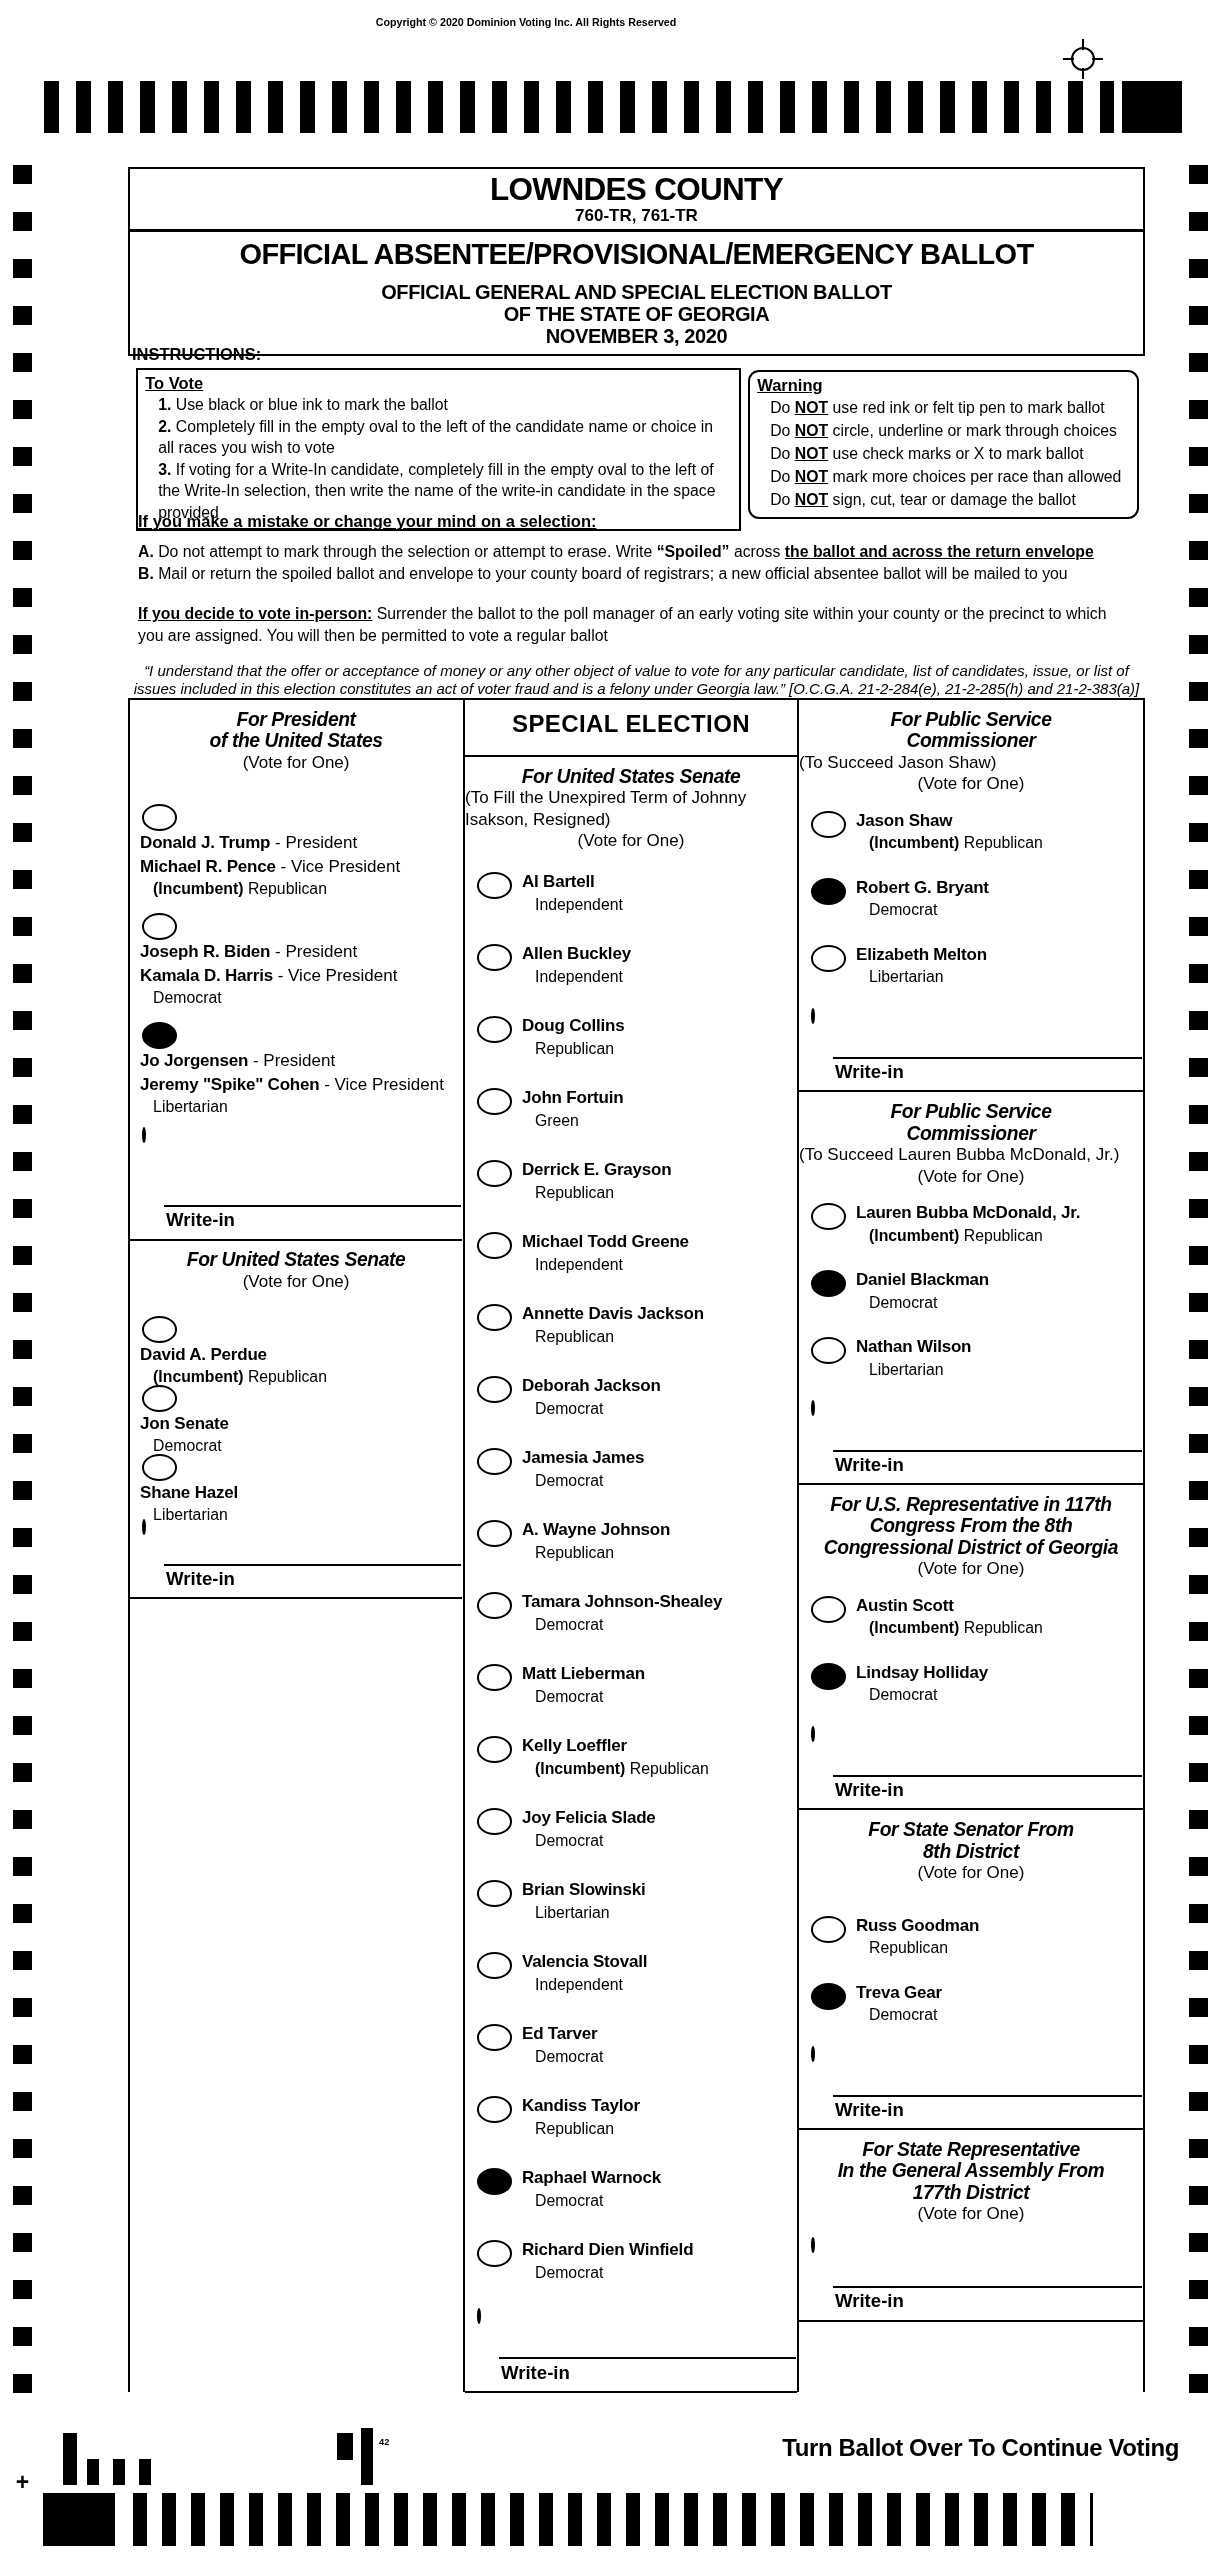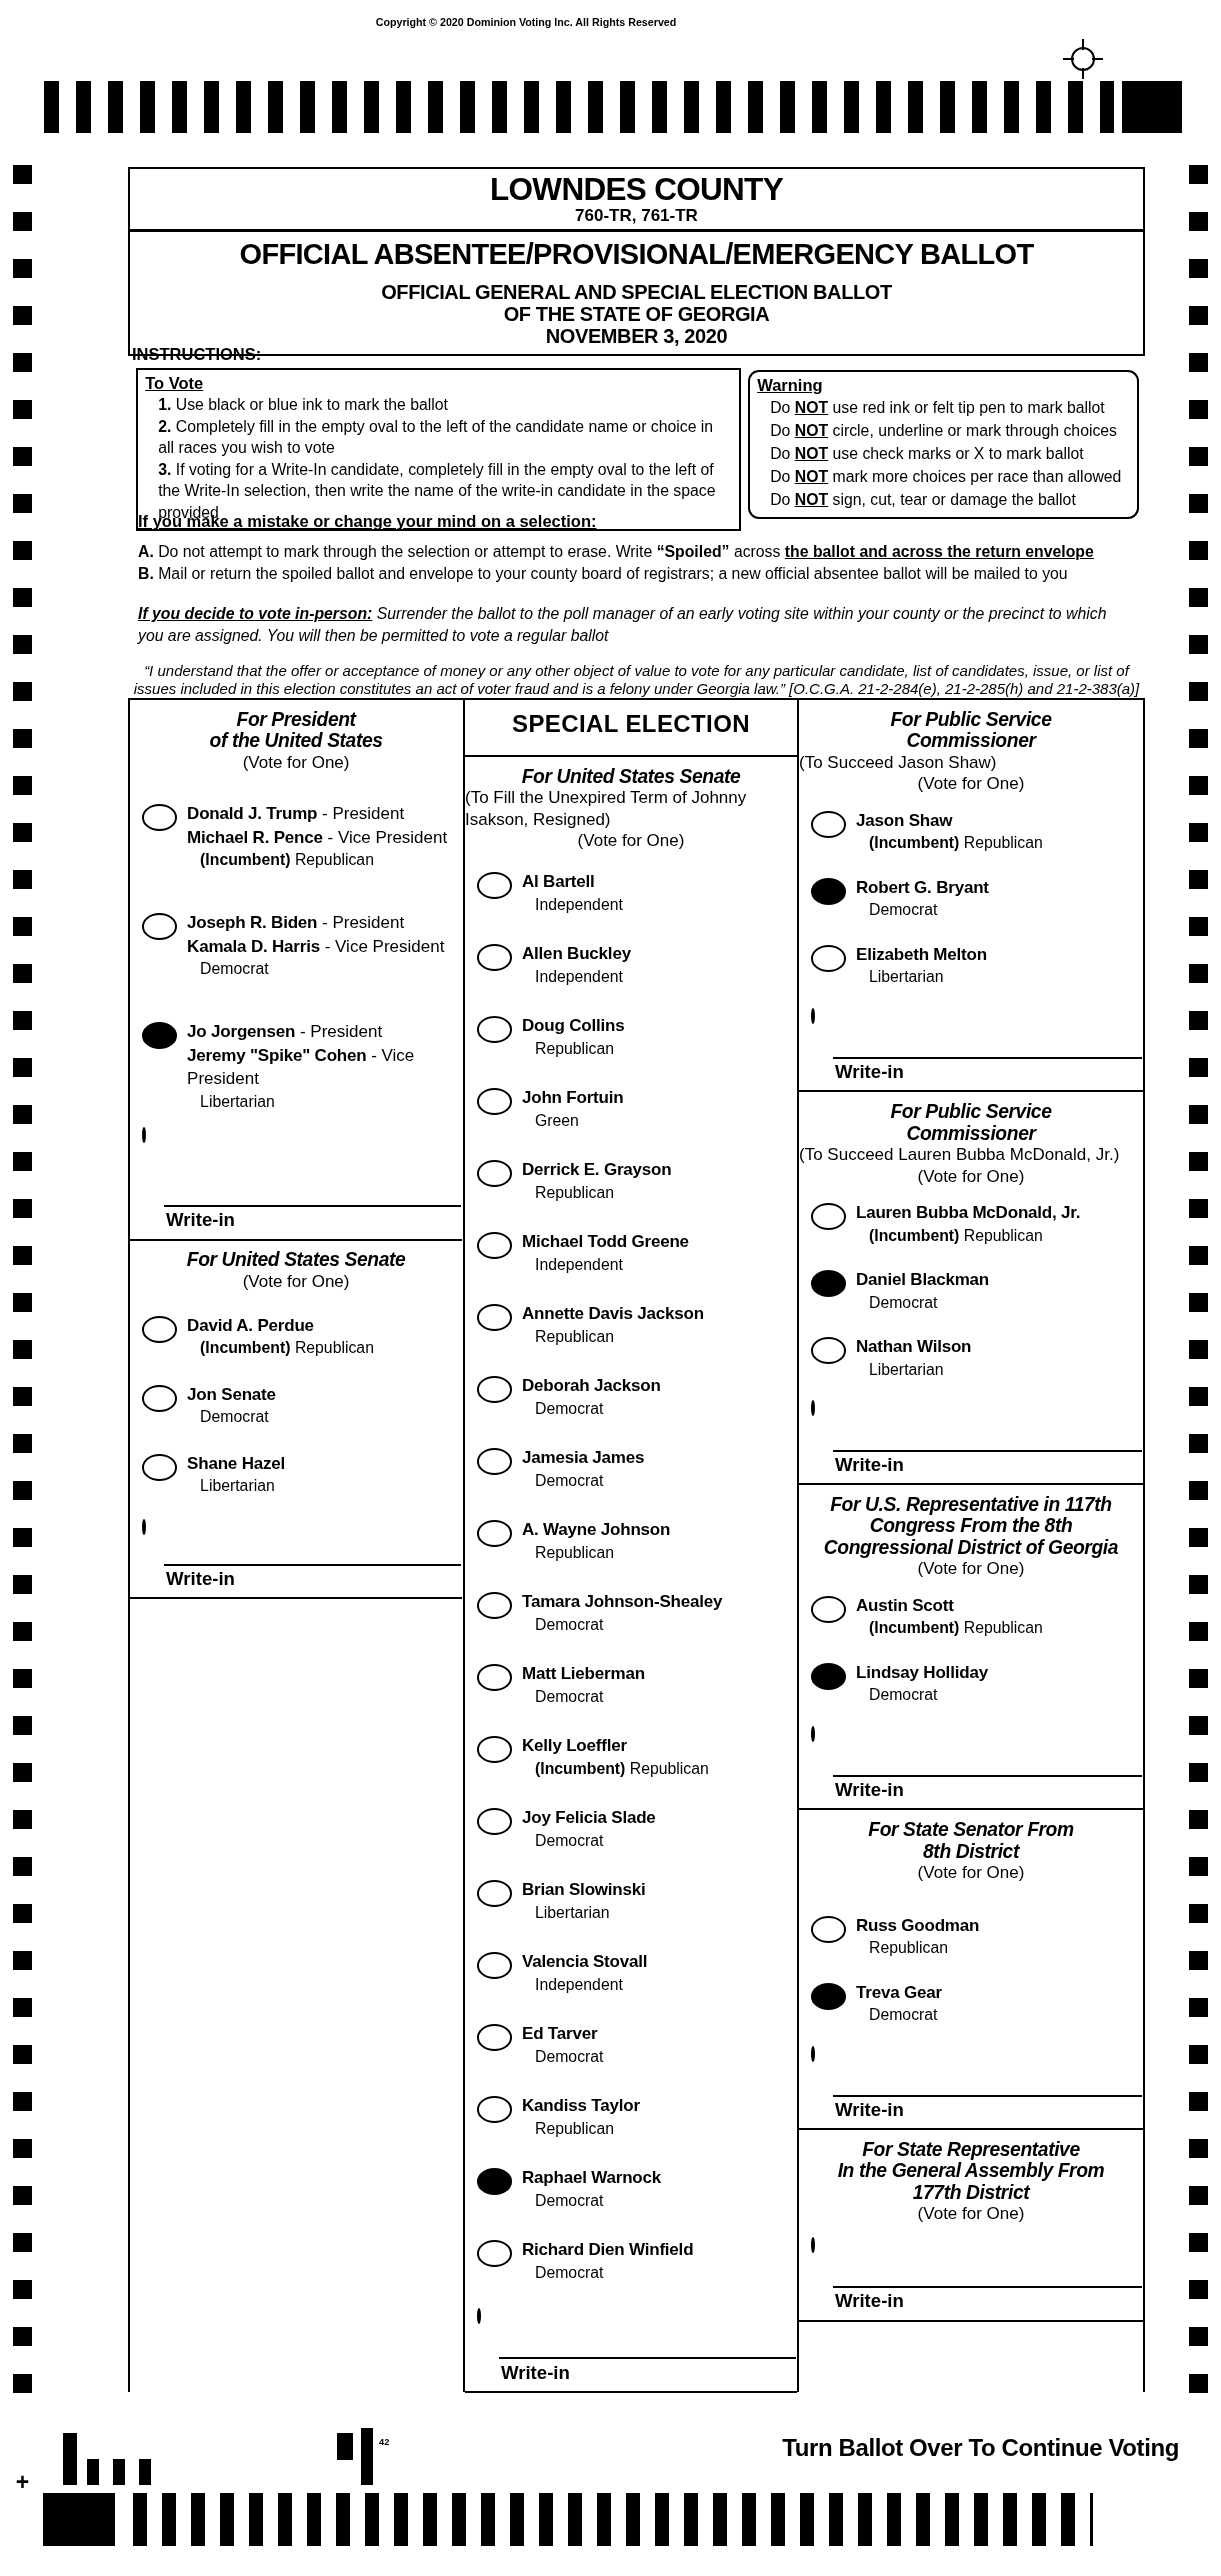--- a/index.html
+++ b/index.html
@@ -42,42 +42,42 @@
   .warn-item{font-size:15.8px;line-height:23px;padding-left:13px;}
   .warn-item .not{font-weight:bold;text-decoration:underline;}
   
   #mistake{position:absolute;left:128px;top:510px;width:1017px;font-size:15.8px;line-height:22px;}
   .m-title{margin-left:10px;font-size:16.5px;font-weight:bold;text-decoration:underline;}
   .m-item{margin:9.3px 10px 0;}
   .m-item + .m-b{margin-top:0;}
   .m-label{font-weight:bold;}
   .m-bold{font-weight:bold;}
   .m-underline{font-weight:bold;text-decoration:underline;}
-  .m-inperson{margin:18px 10px 12px;font-style:italic;}
+  .m-inperson{margin:18px 10px 12px;}
   .m-ip-title{font-weight:bold;text-decoration:underline;}
   .m-fraud{margin-top:14.3px;text-align:center;font-style:italic;font-size:15px;line-height:18.6px;}
   
   #grid{position:absolute;left:128px;top:698px;width:1017px;height:1692px;border-top:2.9px solid #000;}
   .vline{position:absolute;top:0;bottom:0;width:2.1px;background:#000;}
   .col{position:absolute;top:0;}
   #col-0{left:2.1px;width:332px;}
   #col-1{left:337px;width:332px;}
   #col-2{left:671px;width:344px;}
   .banner{padding:10px 0 17px;border-bottom:2.1px solid #000;font-size:24px;font-weight:bold;
           text-align:center;letter-spacing:0.4px;}
   .race{border-bottom:2.9px solid #000;padding-top:8.6px;}
   .race-title{font-size:19.3px;font-weight:bold;text-align:center;line-height:21.5px;letter-spacing:-0.4px;font-style:italic;}
   .race-sub{font-size:17px;text-align:left;line-height:21.5px;}
   .vote-for{font-size:17px;text-align:center;line-height:21.5px;margin-bottom:14.3px;}
   #col-0 .r0 .vote-for{margin-bottom:29px;}
   #col-0 .r1 .vote-for{margin-bottom:21.5px;}
   #col-1 .r0 .vote-for{margin-bottom:18.6px;}
   #col-2 .r3 .vote-for{margin-bottom:30px;}
   .cand{display:flex;align-items:flex-start;}
-  #col-0 .cand{height:69px;}
+  #col-0 .cand{height:69px;flex-direction:column;}
   #col-0 .cand.two{height:109px;}
   #col-1 .cand{height:72px;}
   #col-2 .cand{height:67px;}
   .oval{flex:none;width:31.5px;height:23px;border:2.1px solid #000;border-radius:50%;margin:2.1px 0 0 11.5px;background:#fff;}
   .oval.filled{background:#000;}
   .cand-text{margin-left:10px;font-size:17px;line-height:23.6px;}
   .cand-name{font-weight:bold;letter-spacing:-0.2px;}
   .party{font-size:15.8px;line-height:21.5px;padding-left:13px;}
   .inc{font-weight:bold;}
   .blank-row{height:43px;}

